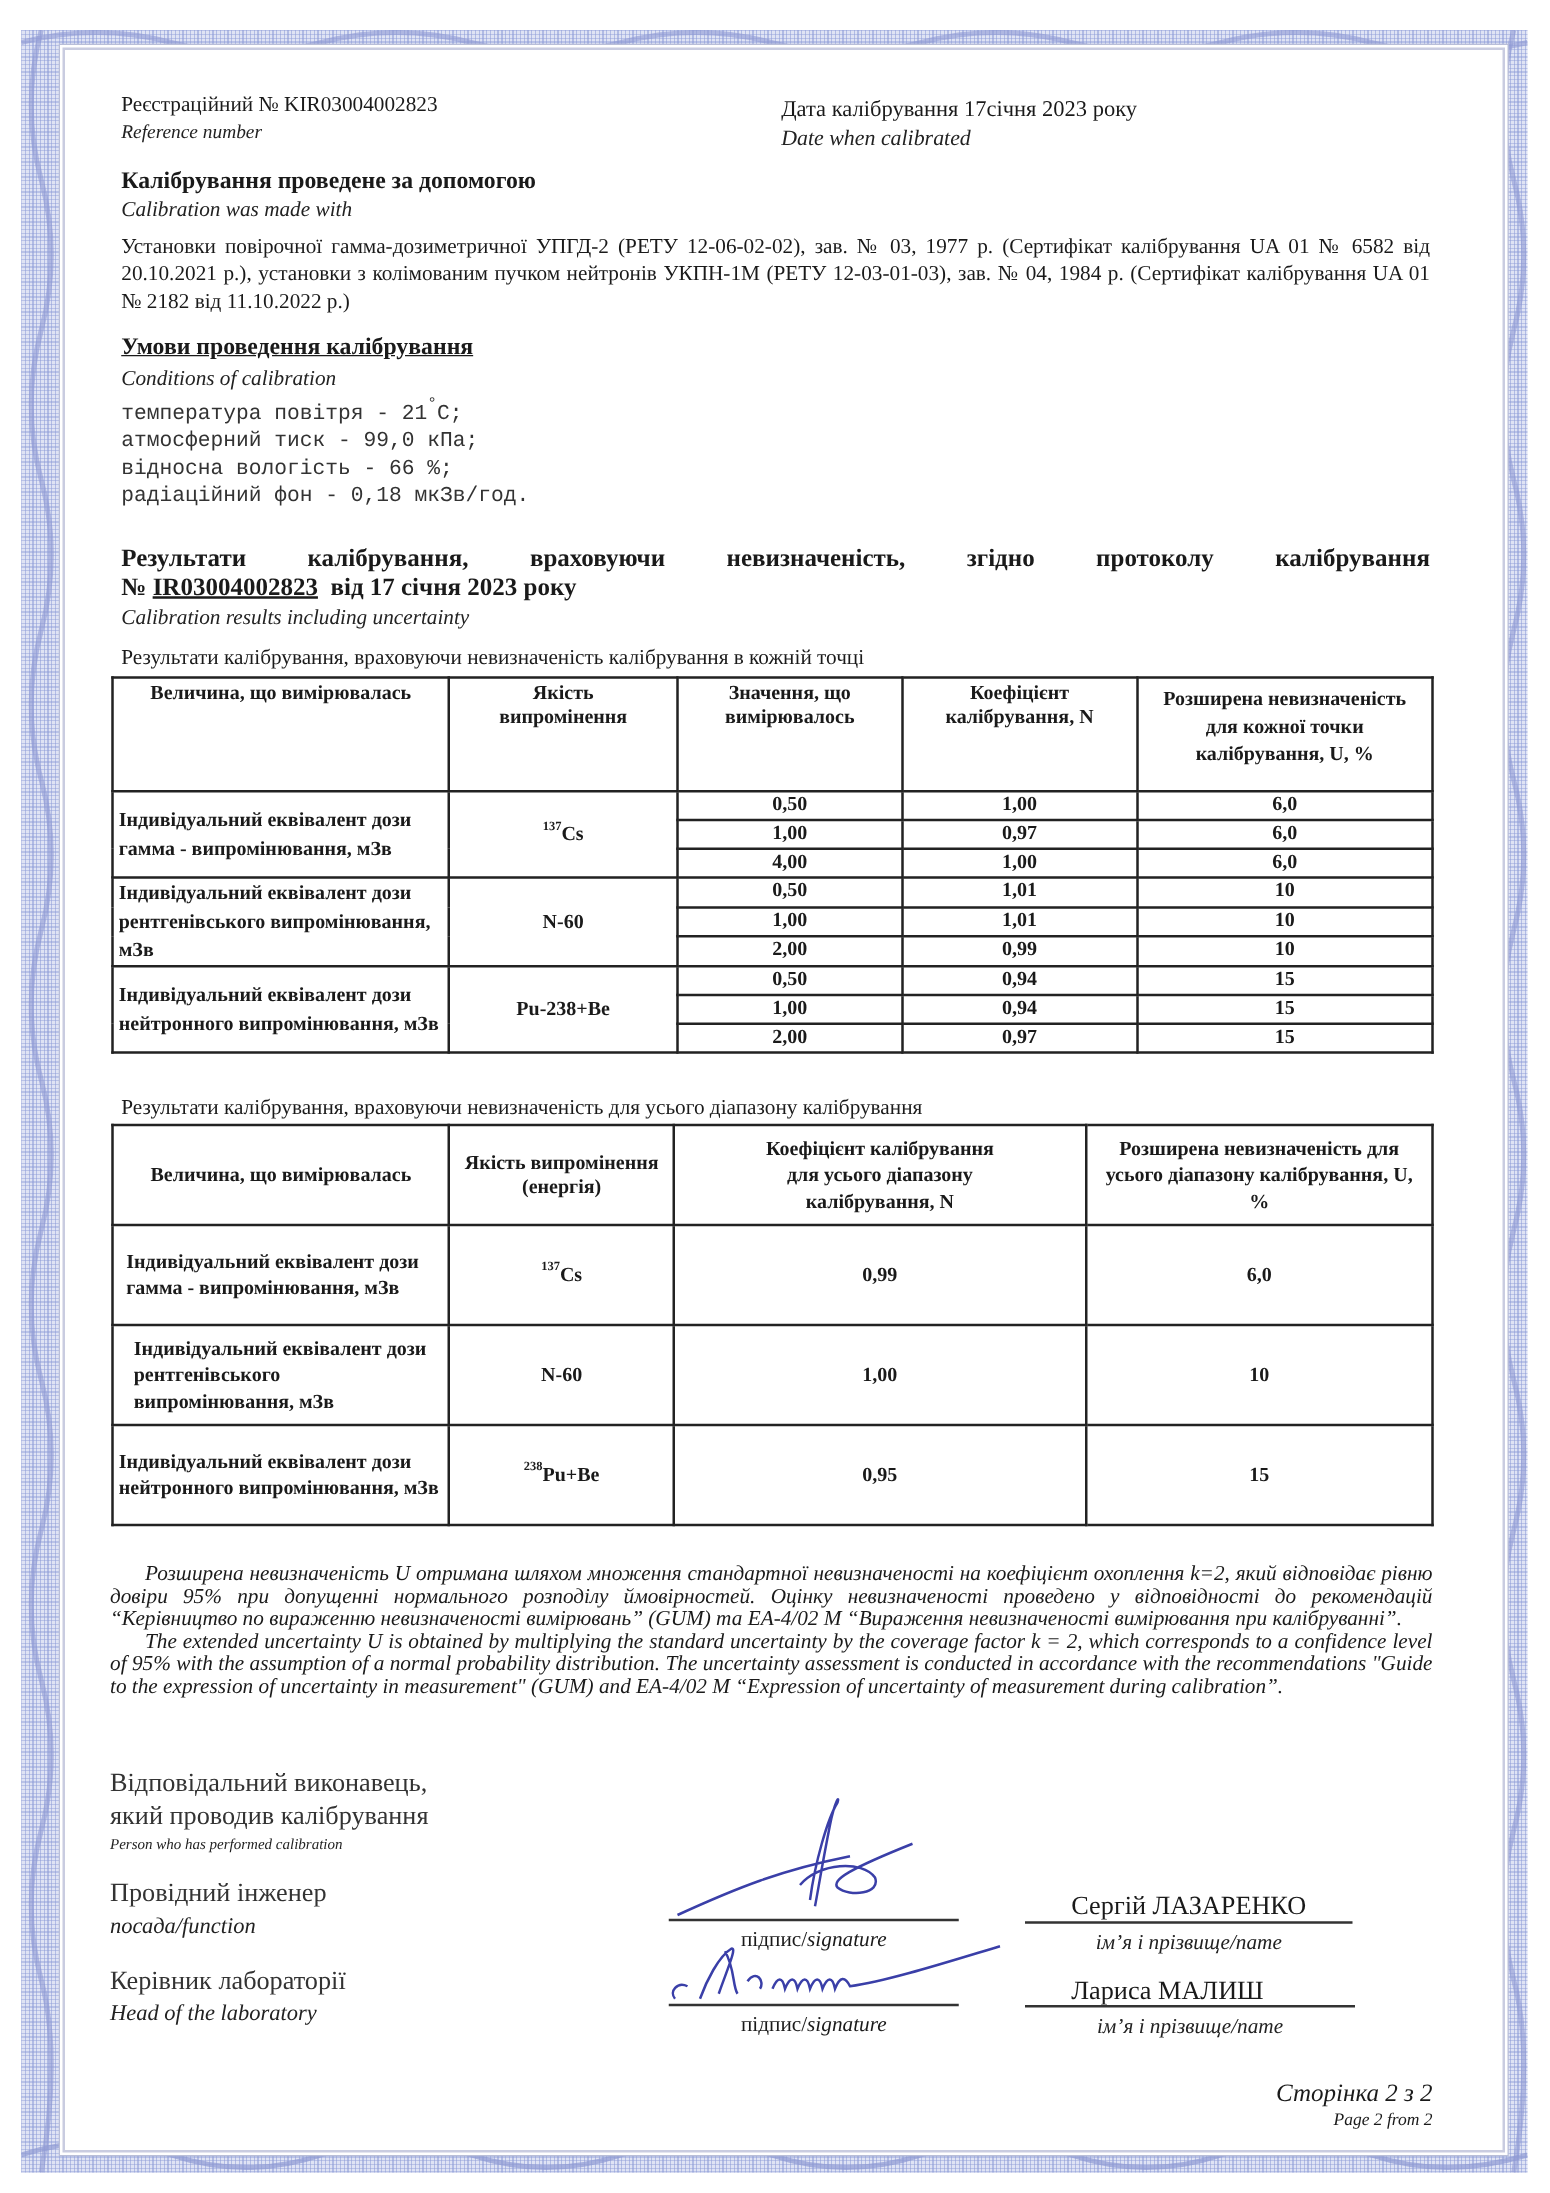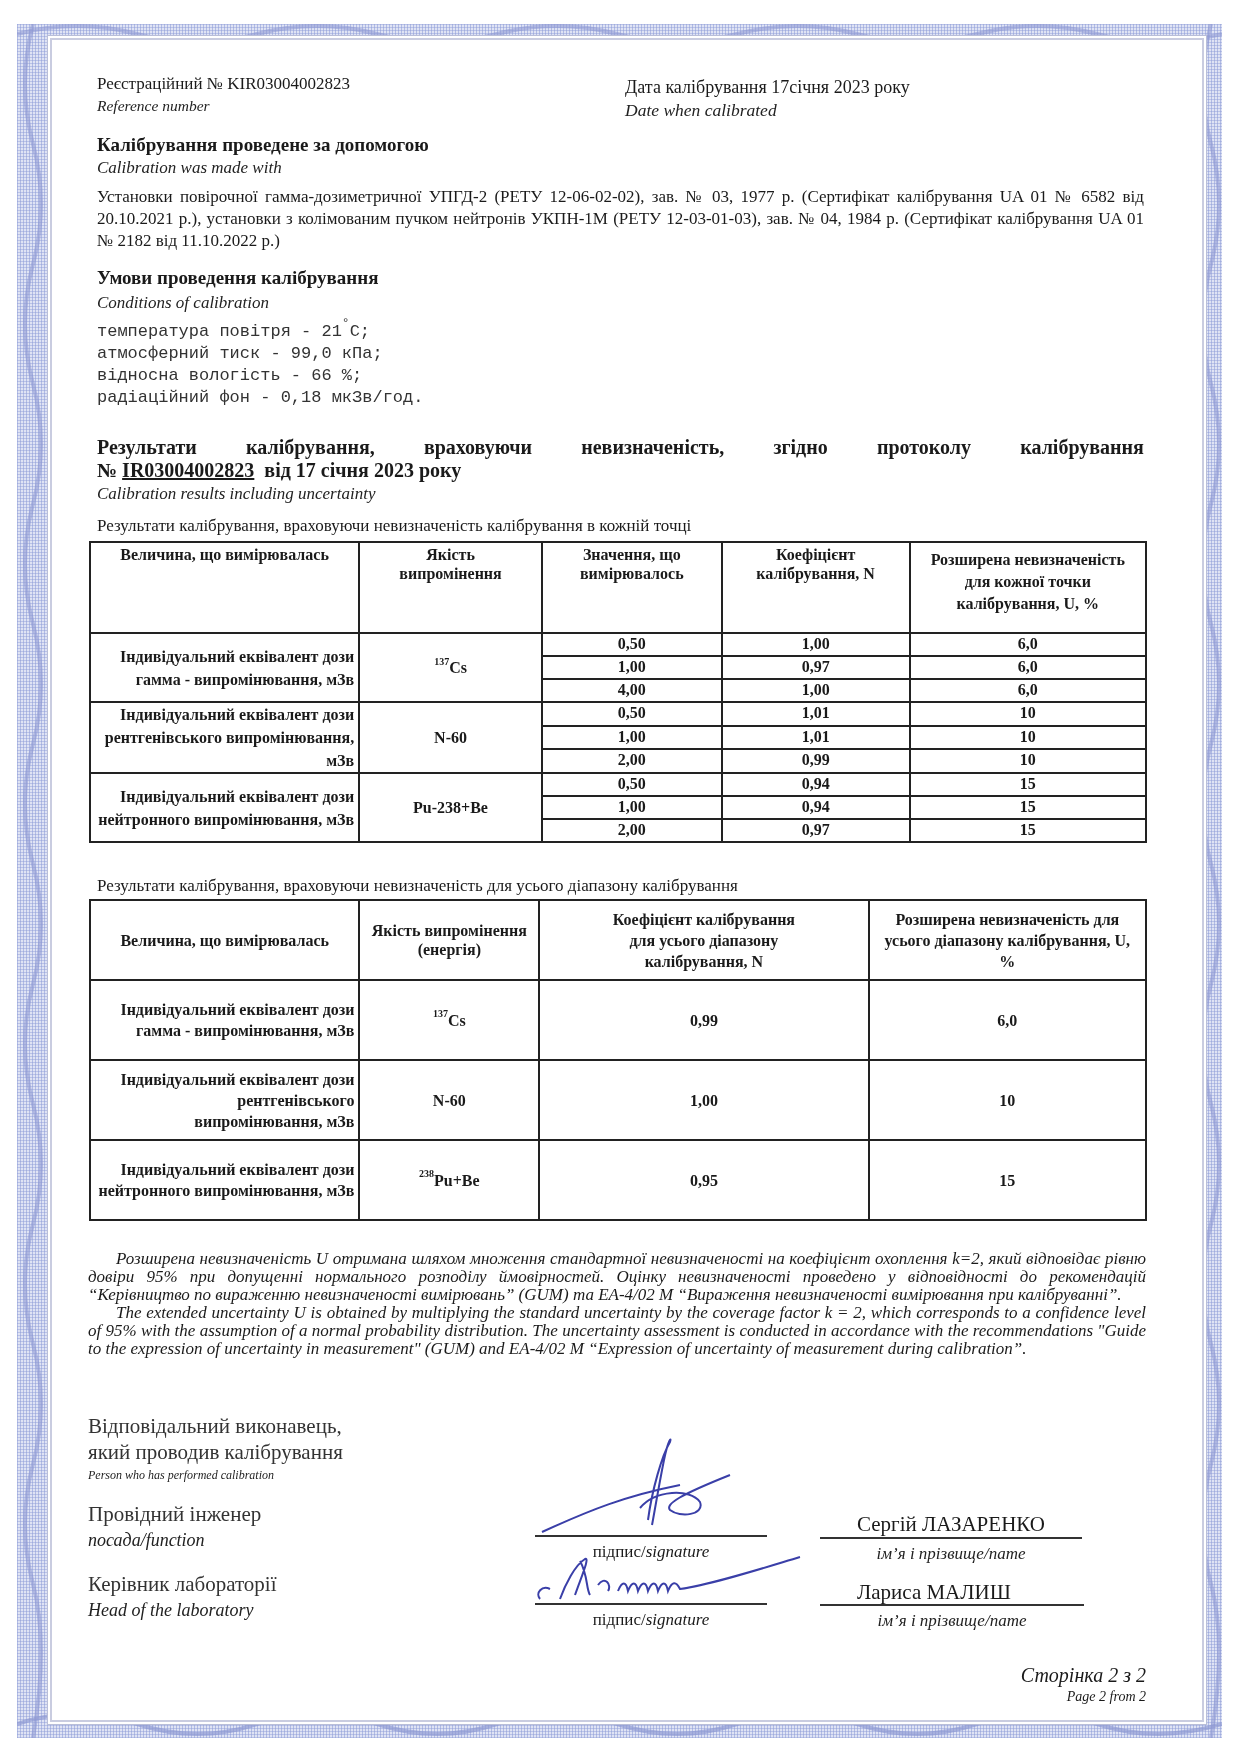--- a/index.html
+++ b/index.html
@@ -19,21 +19,21 @@
   .abs { position: absolute; }
   .t-reg { font-size: 17px; line-height: 20px; }
   .t-it { font-style: italic; font-size: 17px; line-height: 20px; color: #222; }
   .t-bold { font-weight: bold; font-size: 19px; line-height: 22px; }
   .t-body { font-size: 17px; line-height: 22px; text-align: justify; }
   .justified-line { display: flex; justify-content: space-between; }
 
   table.grid { position: absolute; border-collapse: collapse; font-size: 16px; }
   table.grid td, table.grid th { border: 2px solid #222; padding: 0 4px; font-weight: bold;
     vertical-align: top; text-align: center; line-height: 19px; }
-  table.grid td.left { text-align: right; vertical-align: middle; margin-left: 20px; }
+  table.grid td.left { text-align: left; vertical-align: middle; margin-left: 20px; }
   table.grid td.mid { vertical-align: middle; }
   sup { font-size: 10px; line-height: 0; position: relative; top: -2px; vertical-align: super; }
 
   .note { font-style: italic; font-size: 17px; line-height: 18px; text-align: justify; }
   .note p { margin: 0; text-indent: 28px; }
 
   .sig-line { position: absolute; height: 0; border-top: 2px solid #333; }
   .sig-caption { font-size: 17px; }
   .center { text-align: center; }
   .name { font-size: 21px; }
@@ -54,21 +54,21 @@
 
 <div class="abs t-reg" style="left:97px; top:74px;">Реєстраційний № KIR03004002823</div>
 <div class="abs t-it" style="left:97px; top:96px; font-size:15.5px;">Reference number</div>
 <div class="abs t-reg" style="left:625px; top:77px; font-size:18px;">Дата калібрування 17січня 2023 року</div>
 <div class="abs t-it" style="left:625px; top:100px; font-size:17.5px;">Date when calibrated</div>
 
 <div class="abs t-bold" style="left:97px; top:134px;">Калібрування проведене за допомогою</div>
 <div class="abs t-it" style="left:97px; top:158px;">Calibration was made with</div>
 <div class="abs t-body" style="left:97px; top:186px; width:1047px; text-align-last:left;">Установки повірочної гамма-дозиметричної УПГД-2 (РЕТУ 12-06-02-02), зав. № 03, 1977 р. (Сертифікат калібрування UA 01 № 6582 від 20.10.2021 р.), установки з колімованим пучком нейтронів УКПН-1М (РЕТУ 12-03-01-03), зав. № 04, 1984 р. (Сертифікат  калібрування UA 01 № 2182 від 11.10.2022 р.)</div>
 
-<div class="abs t-bold" style="left:97px; top:267px;">Умови проведення калібрування</div>
+<div class="abs t-bold" style="left:97px; top:267px;text-decoration:underline;">Умови проведення калібрування</div>
 <div class="abs t-it" style="left:97px; top:293px;">Conditions of calibration</div>
 <div class="abs" style="left:97px; top:321px; font-size:17px; line-height:22px; color:#333;font-family:Liberation Mono, monospace;">
   <div><span>температура повітря - 21</span><sup style="font-size:13px;">°</sup><span>C;</span></div>
   <div>атмосферний тиск - 99,0 кПа;</div>
   <div>відносна вологість - 66 %;</div>
   <div>радіаційний фон - 0,18 мкЗв/год.</div>
 </div>
 
 <div class="abs t-bold justified-line" style="left:97px; top:436px; width:1047px; font-size:20px;">
   <span>Результати</span>

